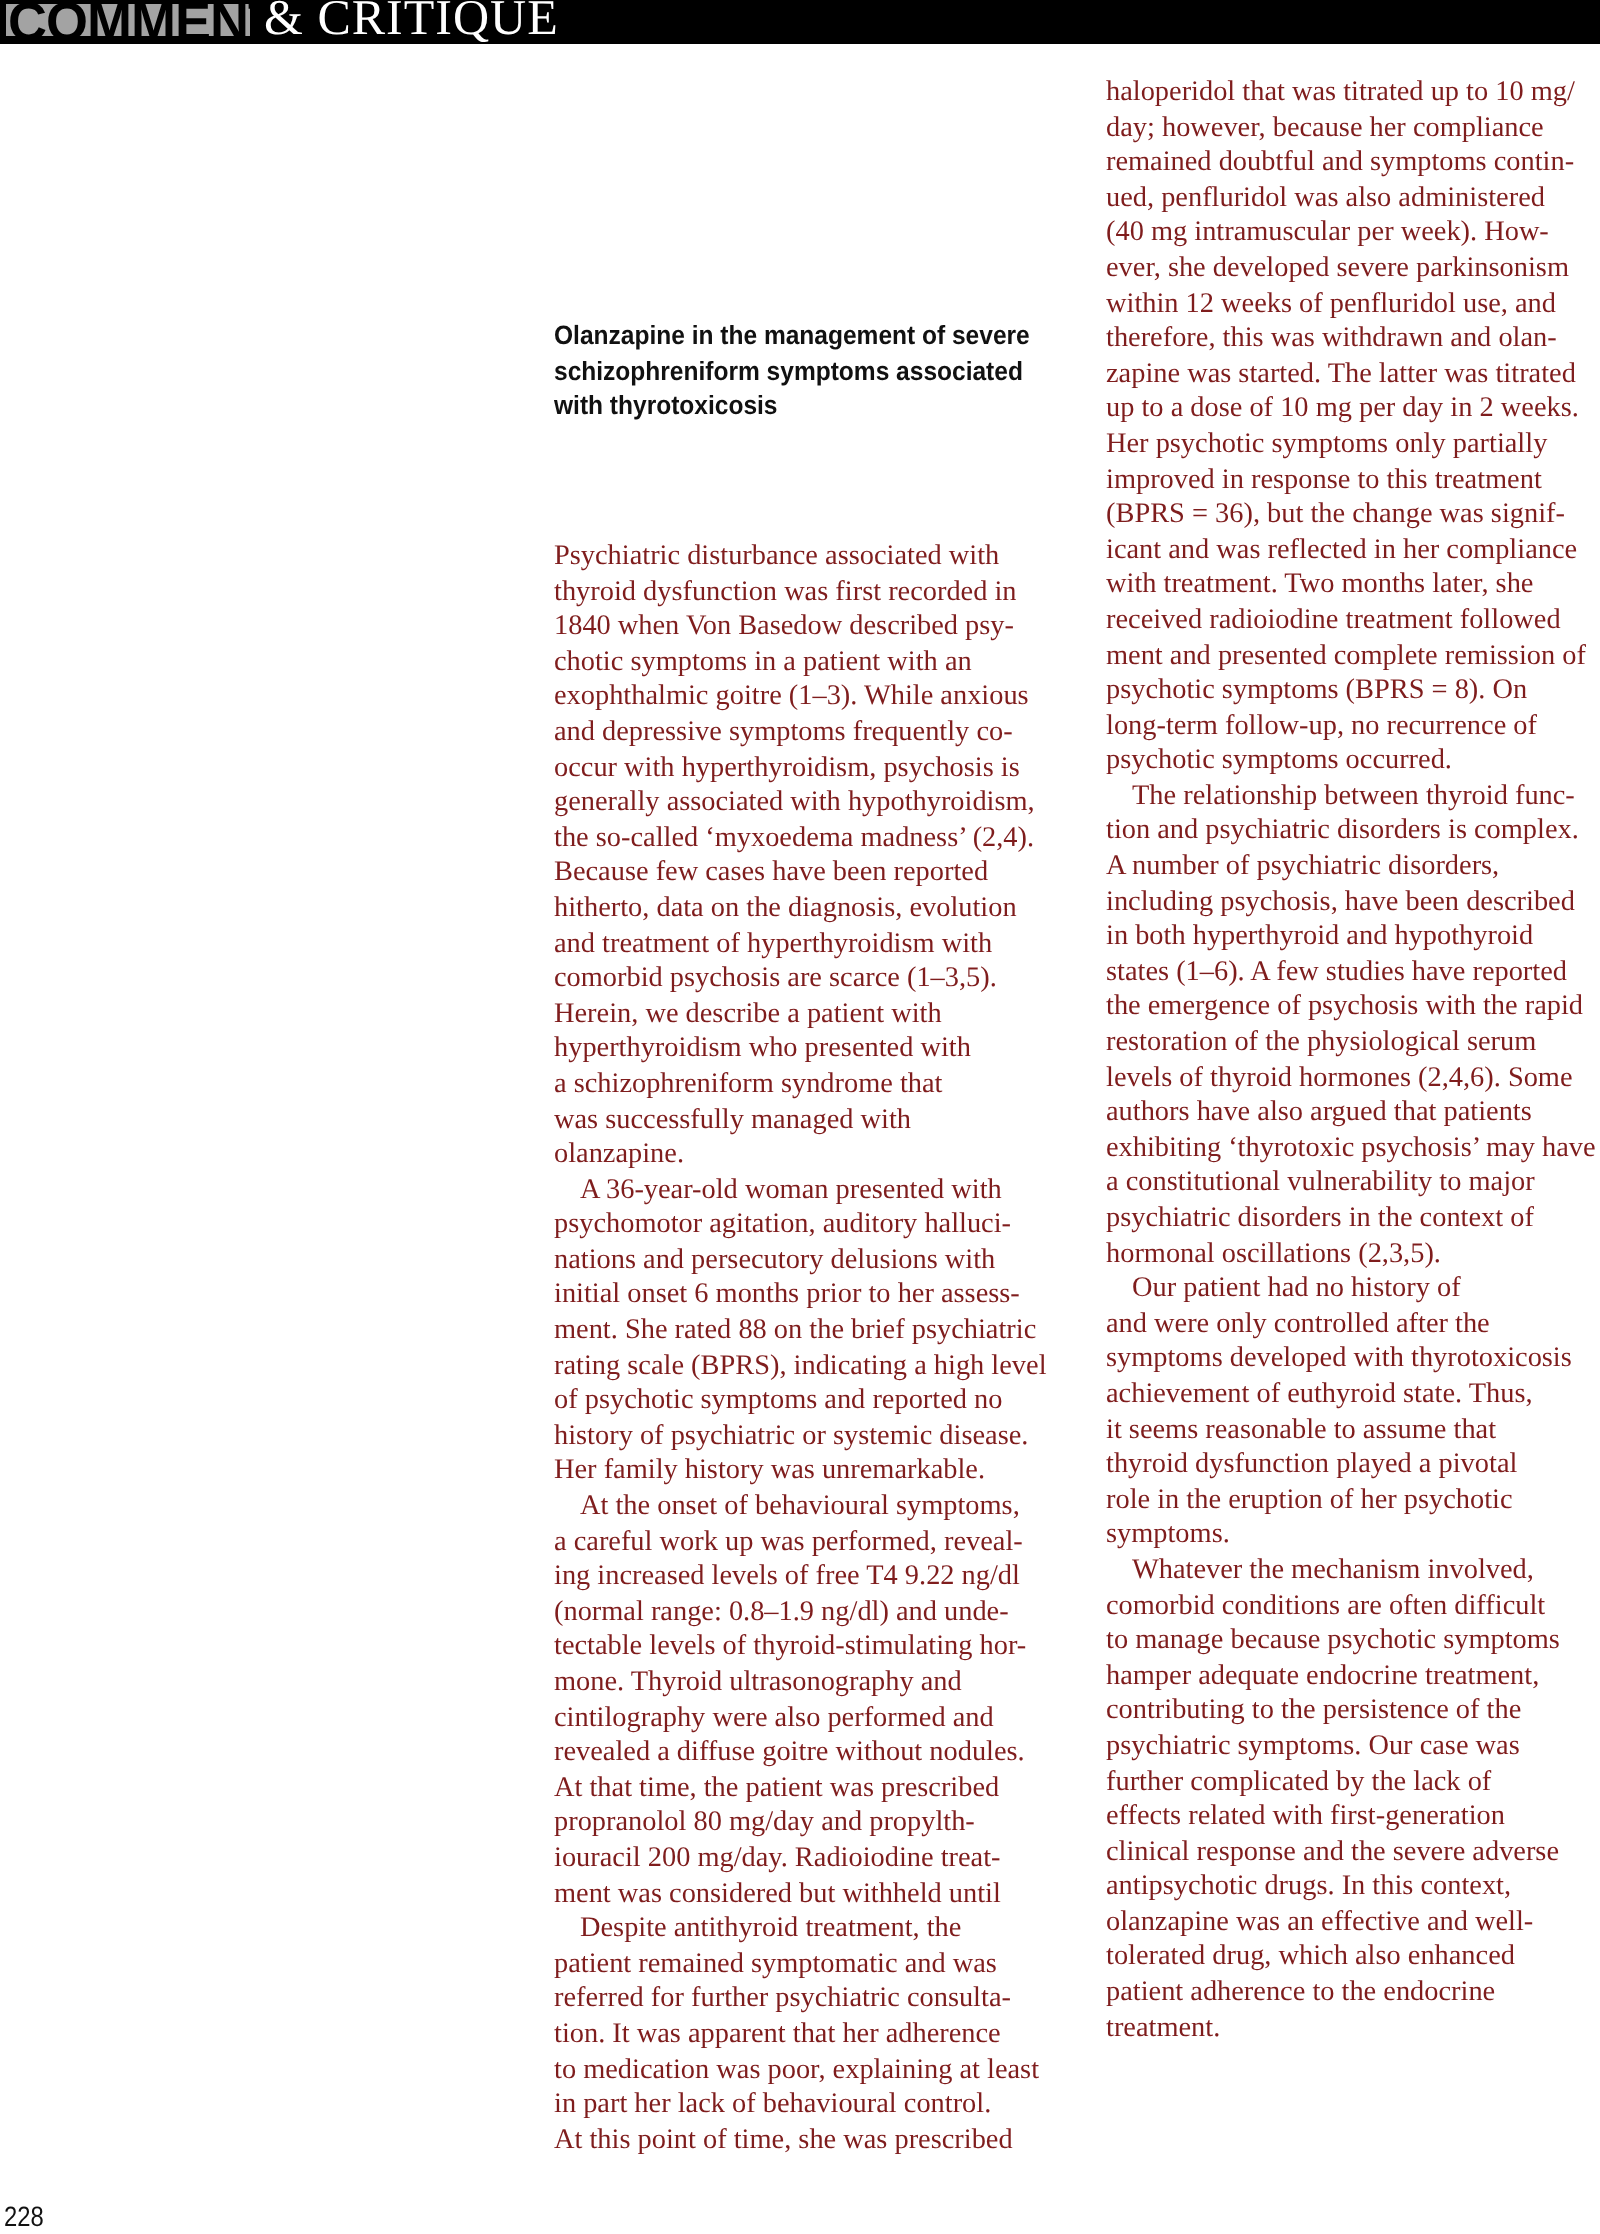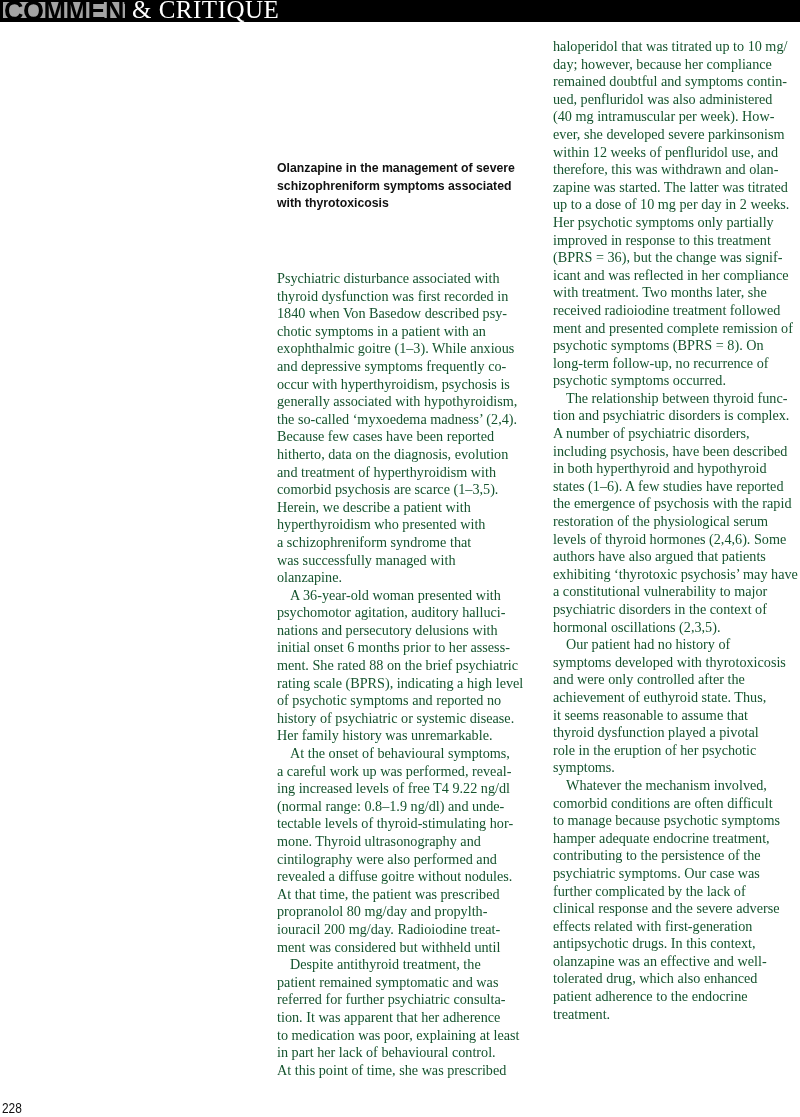--- a/index.html
+++ b/index.html
@@ -5,21 +5,21 @@
   html, body { margin:0; padding:0; background:#fff; }
   body { width:800px; height:1117px; position:relative; overflow:hidden; color:#1a1a1a; }
   .header-bar { position:absolute; left:0; top:0; width:800px; height:22px; background:#000; }
   .comment-box { position:absolute; left:2px; top:1px; height:18px; width:124px; background:#a3a3a3;
     border:1px solid #000; box-sizing:border-box; font-family:"Liberation Sans", sans-serif;
     font-weight:bold; font-size:27px; line-height:18px; letter-spacing:-0.5px; color:#000; padding-left:1px; overflow:hidden; }
   .critique { position:absolute; left:132px; top:-3px; font-family:"Liberation Serif", serif;
     font-size:25px; line-height:26px; color:#fff; letter-spacing:0.5px; }
   .title { position:absolute; left:277px; top:158px; width:260px; font-family:"Liberation Sans", sans-serif;
     font-weight:bold; font-size:13.2px; line-height:19px; color:#111; transform:scaleX(0.93); transform-origin:left top; }
-  .col { position:absolute; font-family:"Liberation Serif", serif; font-size:14.2px; line-height:17.6px; color:#14532d; white-space:nowrap; }
+  .col { position:absolute; font-family:"Liberation Serif", serif; font-size:14.2px; line-height:17.6px; color:#7f1d1d; white-space:nowrap; }
   .col-left { left:277px; top:230px;margin-top:40px; }
   .col-right { left:553px; top:38px; }
   .line { display:block; height:17.6px; }
   .indent { padding-left:13px; }
   .page-number { position:absolute; left:2px; top:1100px; font-family:"Liberation Sans", sans-serif; font-size:14px; line-height:16px; color:#111; transform:scaleX(0.85); transform-origin:left top; }
 </style>
 </head>
 <body>
 
 <div class="header-bar">
@@ -110,36 +110,36 @@
     <span class="line">states (1–6). A few studies have reported</span>
     <span class="line">the emergence of psychosis with the rapid</span>
     <span class="line">restoration of the physiological serum</span>
     <span class="line">levels of thyroid hormones (2,4,6). Some</span>
     <span class="line">authors have also argued that patients</span>
     <span class="line">exhibiting ‘thyrotoxic psychosis’ may have</span>
     <span class="line">a constitutional vulnerability to major</span>
     <span class="line">psychiatric disorders in the context of</span>
     <span class="line">hormonal oscillations (2,3,5).</span>
     <span class="line indent">Our patient had no history of</span>
+    <span class="line">and were only controlled after the</span>
     <span class="line">symptoms developed with thyrotoxicosis</span>
-    <span class="line">and were only controlled after the</span>
     <span class="line">achievement of euthyroid state. Thus,</span>
     <span class="line">it seems reasonable to assume that</span>
     <span class="line">thyroid dysfunction played a pivotal</span>
     <span class="line">role in the eruption of her psychotic</span>
     <span class="line">symptoms.</span>
     <span class="line indent">Whatever the mechanism involved,</span>
     <span class="line">comorbid conditions are often difficult</span>
     <span class="line">to manage because psychotic symptoms</span>
     <span class="line">hamper adequate endocrine treatment,</span>
     <span class="line">contributing to the persistence of the</span>
     <span class="line">psychiatric symptoms. Our case was</span>
     <span class="line">further complicated by the lack of</span>
+    <span class="line">effects related with first-generation</span>
     <span class="line">clinical response and the severe adverse</span>
-    <span class="line">effects related with first-generation</span>
     <span class="line">antipsychotic drugs. In this context,</span>
     <span class="line">olanzapine was an effective and well-</span>
     <span class="line">tolerated drug, which also enhanced</span>
     <span class="line">patient adherence to the endocrine</span>
     <span class="line">treatment.</span>
   </div>
 
 <div class="page-number">228</div>
 
 </body></html>

